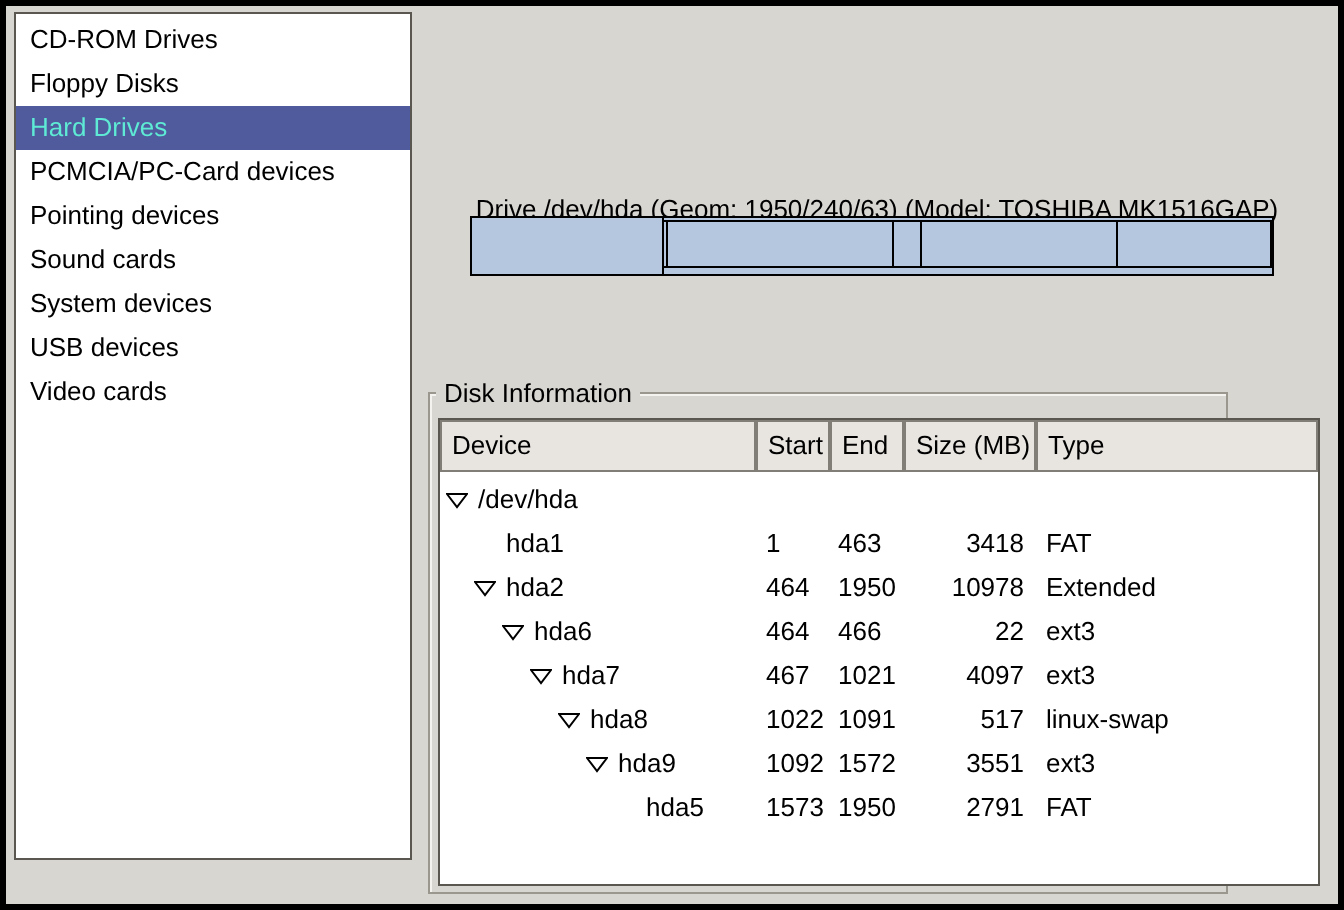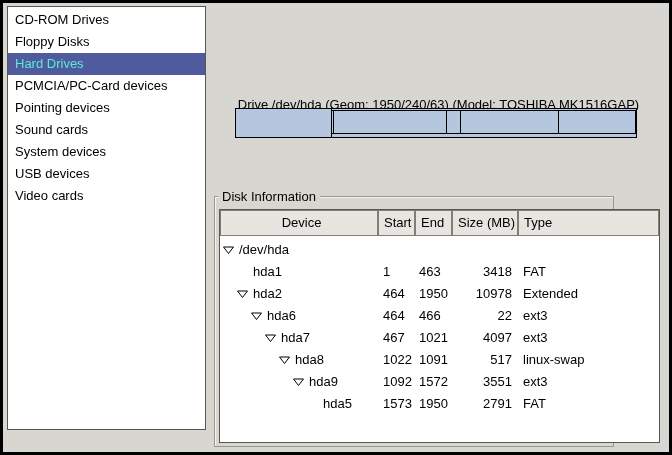--- a/index.html
+++ b/index.html
@@ -107,21 +107,21 @@
   .header-row { display: flex; height: 26px; }
   .header-cell {
     box-sizing: border-box;
     border: 1px solid #817e78;
     background: #e8e5e1;
     padding: 4px 0 0 5px;
     height: 26px;
     white-space: nowrap;
     overflow: hidden;
   }
-  .col-0 { width: 158px; text-align: center; }
+  .col-0 { width: 158px; }
   .col-1 { width: 37px; }
   .col-2 { width: 37px; }
   .col-3 { width: 66px; }
   .col-4 { flex: 1; }
 
   .table-body { padding-top: 3px; }
   .tree-row { display: flex; height: 22px; line-height: 22px; }
   .cell { box-sizing: border-box; white-space: nowrap; overflow: hidden; }
   .cell-device { width: 158px; display: flex; align-items: center; }
   .indent { display: inline-block; height: 1px; flex: none; }

